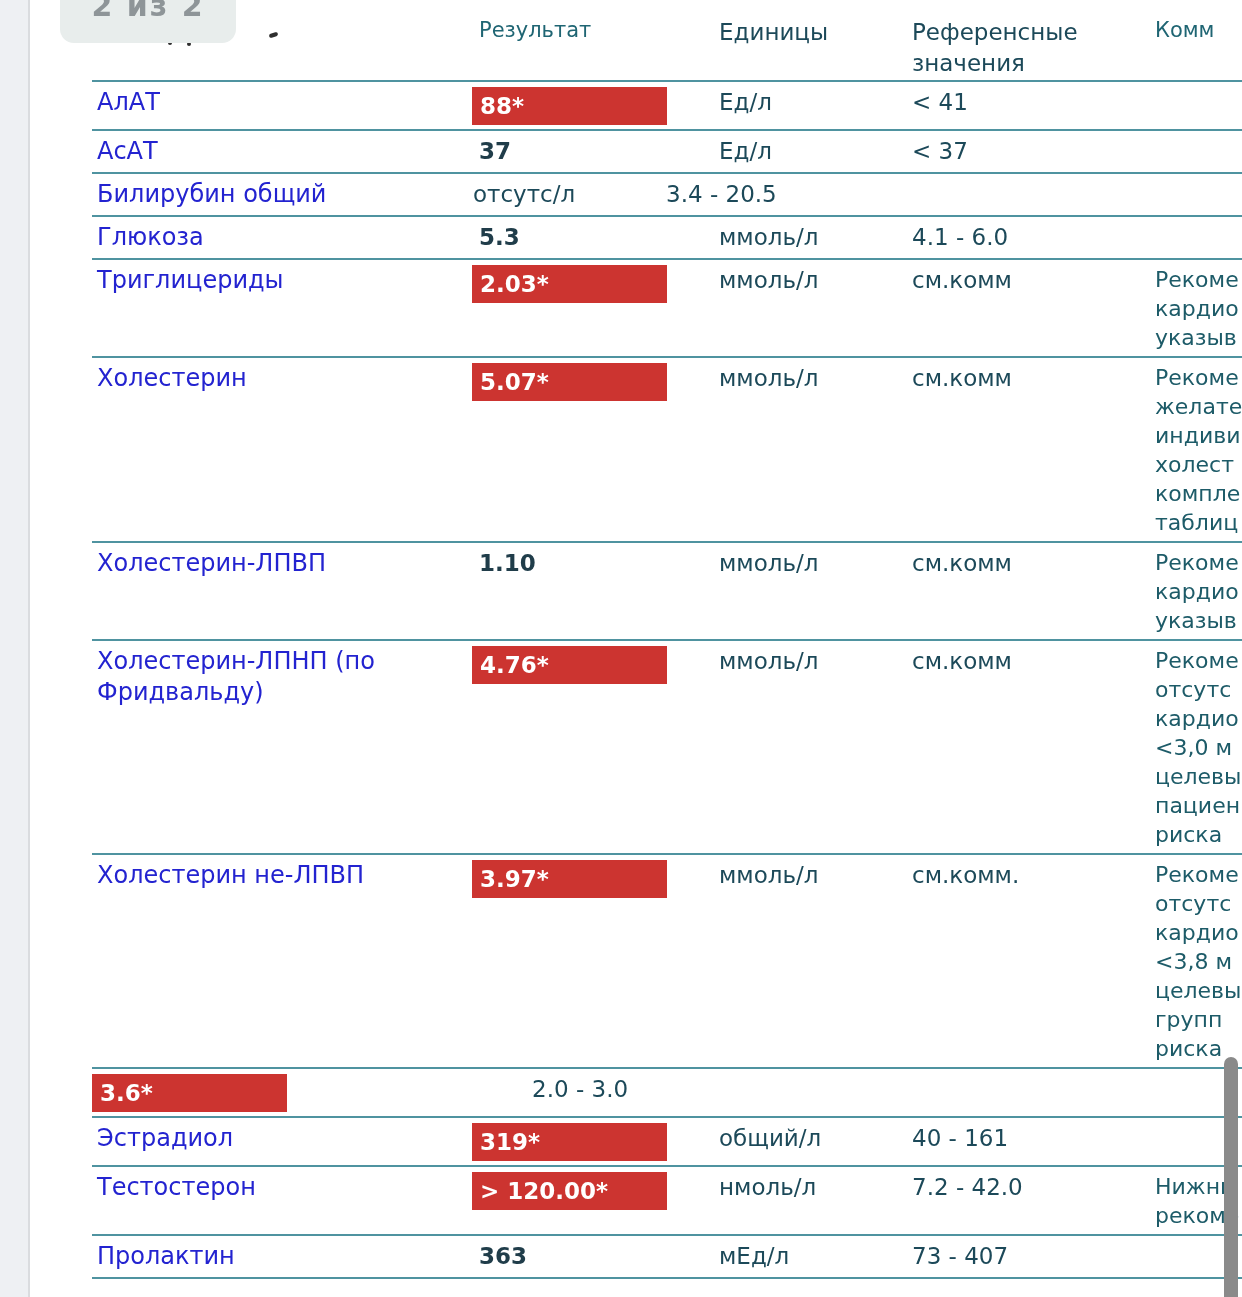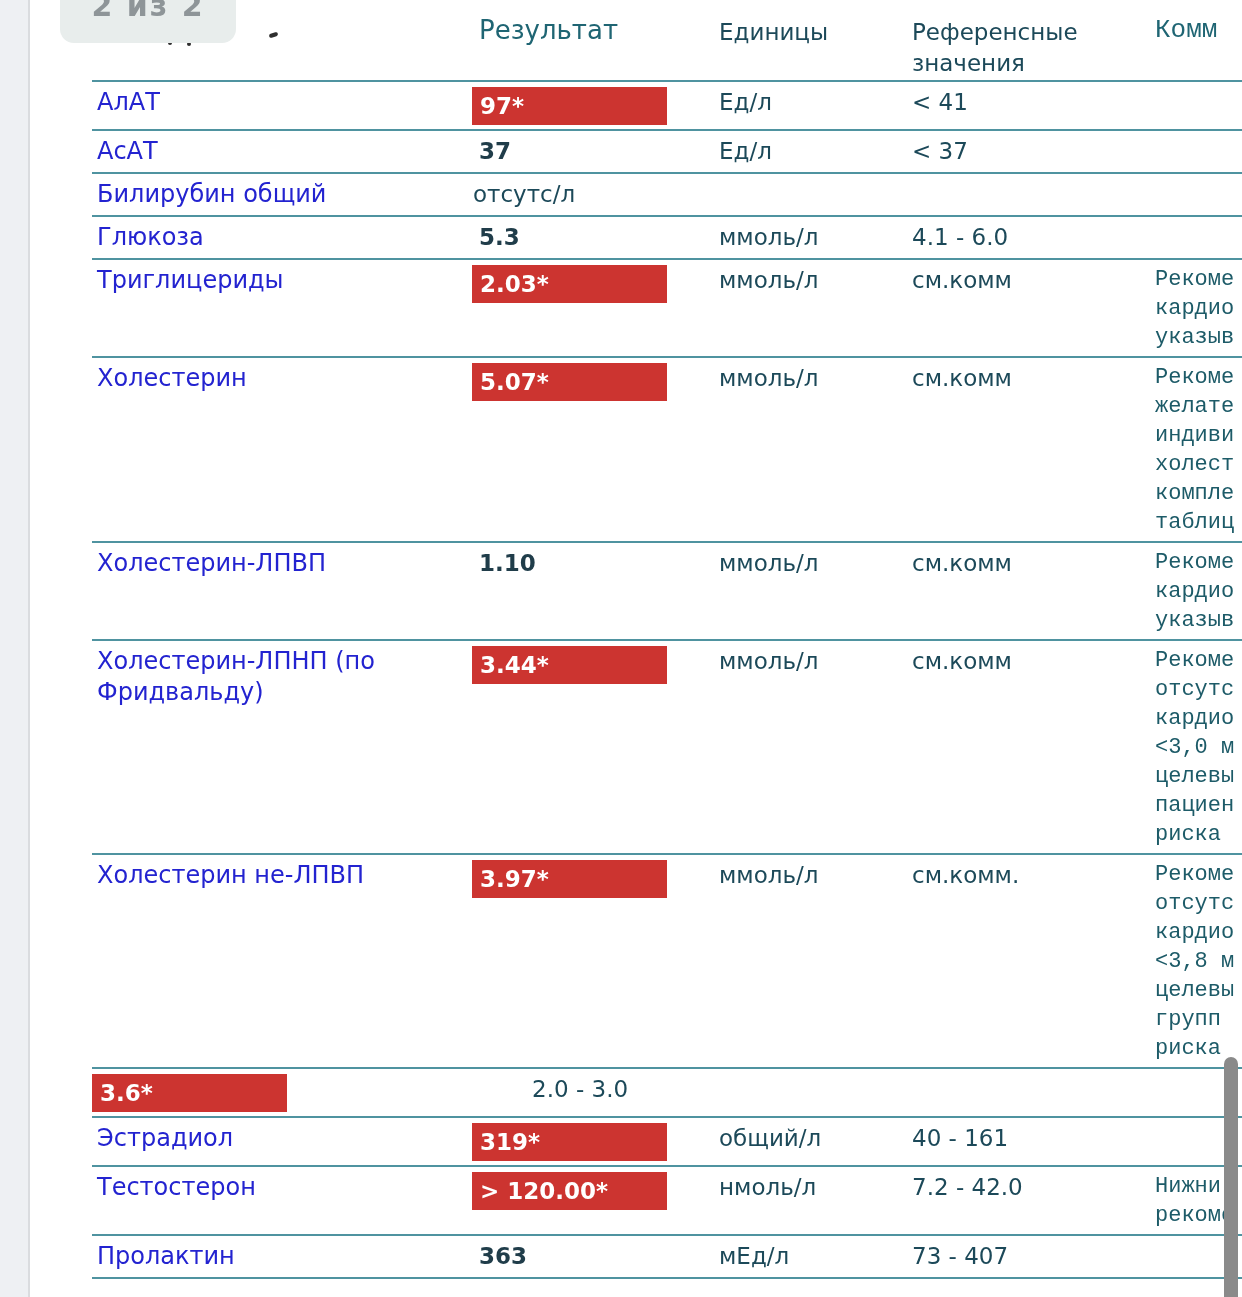--- a/index.html
+++ b/index.html
@@ -25,31 +25,31 @@
   .page-badge span{font-size:30px;font-weight:bold;color:#8e9598;letter-spacing:2px;}
 
   .remnant{position:absolute;background:#2e2e2e;z-index:2;border-radius:50%;}
   .r1{left:168px;top:41px;width:4px;height:4px;}
   .r2{left:187px;top:42px;width:4px;height:4px;}
   .r3{left:269px;top:33px;width:9px;height:4px;border-radius:2px;transform:rotate(-18deg);}
 
   .table{position:absolute;left:92px;top:0;width:1150px;}
 
   .header-row{display:flex;height:80px;padding-top:17px;}
-  .header-row .c{color:var(--header);font-size:26px;line-height:27px;white-space:pre-line;}
+  .header-row .c{color:var(--header);font-size:21px;line-height:27px;white-space:pre-line;}
 
   .row{display:flex;border-top:2px solid var(--line);min-height:43px;padding:5px 0 4px 0;}
   #rows{border-bottom:2px solid var(--line);}
 
   .c{flex:none;}
   .c.name{width:380px;padding-left:5px;}
   .c.result{width:246px;}
   .c.units{width:194px;padding-left:1px;}
   .c.ref{width:243px;}
-  .c.comment{flex:1 1 auto;overflow:hidden;white-space:nowrap;font-family:Liberation Mono, monospace;}
+  .c.comment{flex:1 1 auto;overflow:hidden;white-space:nowrap;}
 
   .pname{color:var(--blue);font-size:24px;line-height:31px;white-space:pre-line;display:inline-block;}
   .val{color:var(--dark);font-size:23px;font-weight:bold;line-height:31px;display:inline-block;padding-left:7px;}
   .val.flag{background:var(--flag);color:#ffffff;min-width:195px;height:38px;line-height:38px;
     padding-left:8px;margin-top:0;}
   .c.units,.c.ref{color:var(--teal-text);font-size:23px;line-height:31px;}
   .c.comment div{color:var(--comment);font-size:22px;line-height:29px;}
   .header-row .c.result{padding-left:7px;}
 
   .scrollbar{position:absolute;left:1224px;top:1057px;width:14px;height:241px;
@@ -75,21 +75,21 @@
     <div class="c ref">Референсные
 значения</div>
     <div class="c comment">Комм</div>
   </div>
   <div id="rows">
   <div class="row">
     <div class="c name">
       <span class="pname">АлАТ</span>
     </div>
     <div class="c result">
-      <span class="val flag">97*</span>
+      <span class="val flag">88*</span>
     </div>
     <div class="c units">Ед/л</div>
     <div class="c ref">&lt; 41</div>
     <div class="c comment"></div>
   </div>
 
   <div class="row">
     <div class="c name">
       <span class="pname">АсАТ</span>
     </div>
@@ -99,20 +99,21 @@
     <div class="c units">Ед/л</div>
     <div class="c ref">&lt; 37</div>
     <div class="c comment"></div>
   </div>
 
   <div class="row">
     <div class="c name">
       <span class="pname">Билирубин общий</span>
     </div>
     <div class="c units">отсутс/л</div>
+    <div class="c ref">3.4 - 20.5</div>
     <div class="c comment"></div>
   </div>
 
   <div class="row">
     <div class="c name">
       <span class="pname">Глюкоза</span>
     </div>
     <div class="c result">
       <span class="val">5.3</span>
     </div>
@@ -171,21 +172,21 @@
           <div>указыв</div>
         </div>
   </div>
 
   <div class="row">
     <div class="c name">
       <span class="pname">Холестерин-ЛПНП (по
 Фридвальду)</span>
     </div>
     <div class="c result">
-      <span class="val flag">3.44*</span>
+      <span class="val flag">4.76*</span>
     </div>
     <div class="c units">ммоль/л</div>
     <div class="c ref">см.комм</div>
     <div class="c comment">
           <div>Рекоме</div>
           <div>отсутс</div>
           <div>кардио</div>
           <div>&lt;3,0 м</div>
           <div>целевы</div>
           <div>пациен</div>

